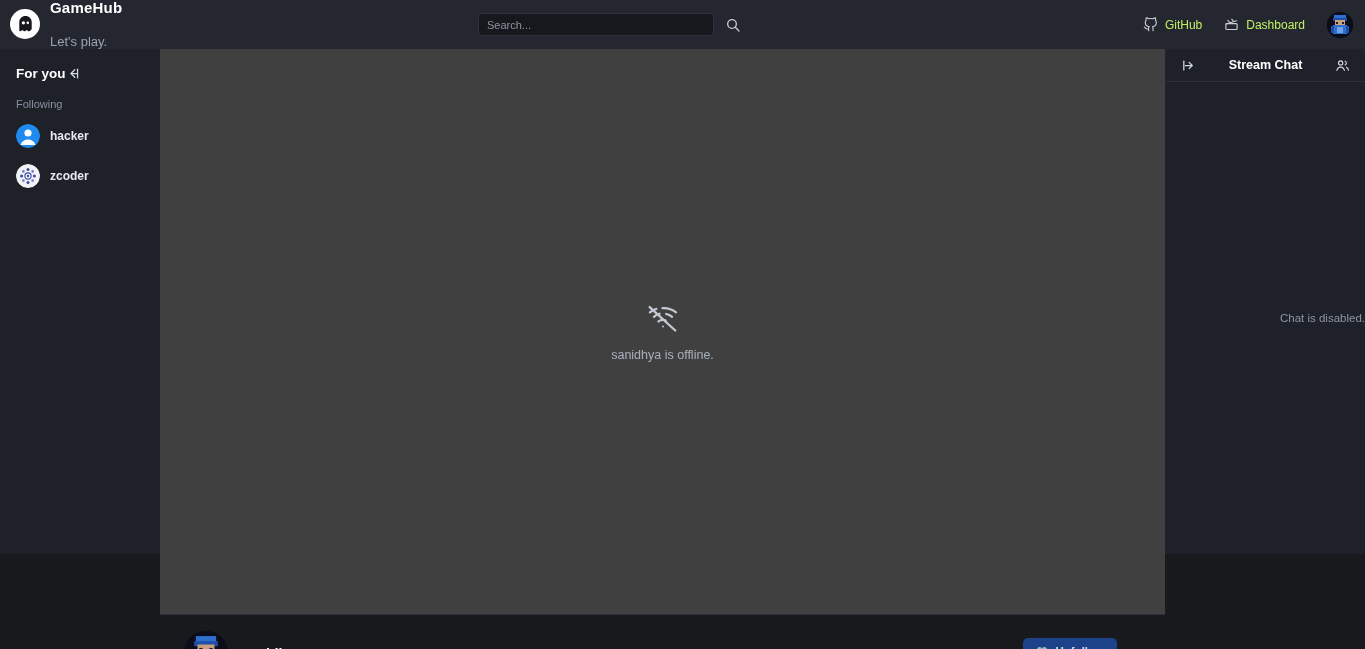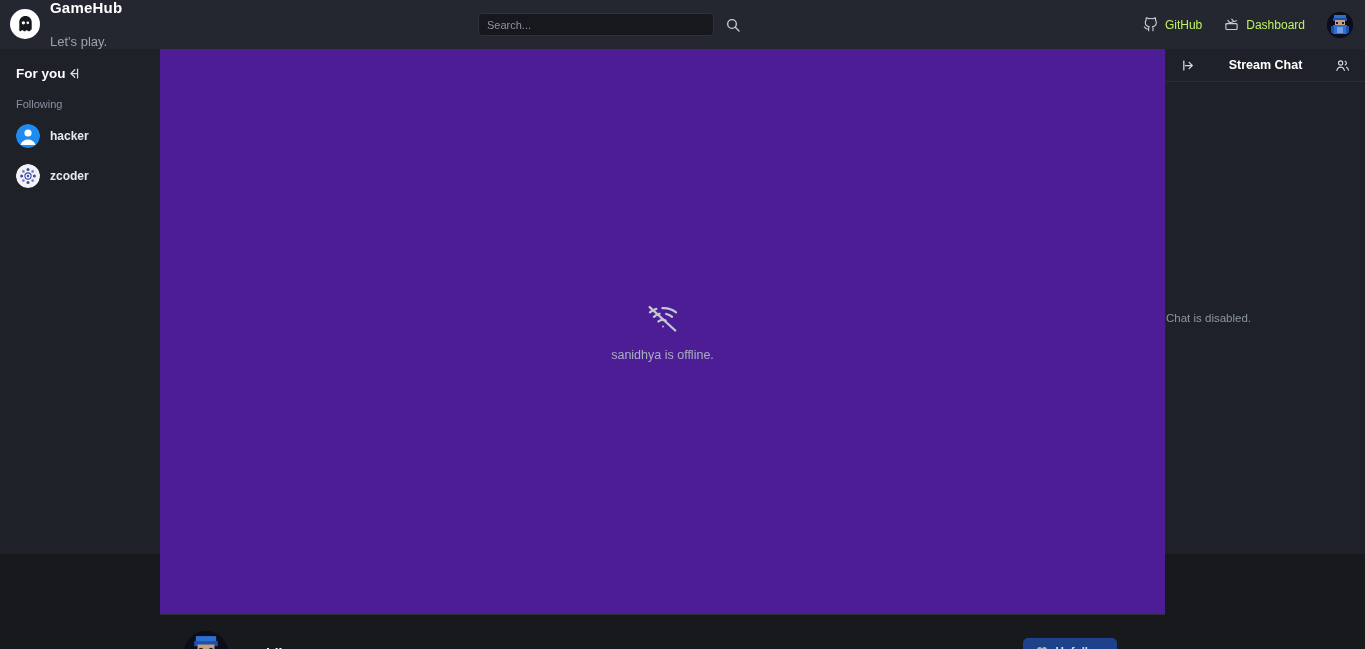--- a/index.html
+++ b/index.html
@@ -97,21 +97,21 @@
     padding: 8px 16px; cursor: pointer;
   }
   .follow-av { width: 24px; height: 24px; border-radius: 50%; overflow: hidden; flex: 0 0 auto; }
   .follow-name { font-size: 12px; font-weight: bold; color: #e6e9ee; }
 
   
   .center { flex: 1 1 auto; display: flex; flex-direction: column; min-width: 0; background: #18191c; }
   .player {
     position: relative;
     height: 565px; min-height: 565px;
-    background: #4c1d95;
+    background: #404040;
     display: flex; align-items: center; justify-content: center;
   }
   .offline-box { display: flex; flex-direction: column; align-items: center; gap: 14px; }
   .offline-icon { color: #c3c9d2; display: flex; }
   .offline-text { font-size: 12.5px; color: #a7b0bd; }
 
   .channel-bar {
     flex: 1 1 auto;
     background: #18191c;
     border-top: 1px solid #2b2f38;
@@ -152,21 +152,21 @@
     padding: 0 14px;
     border-bottom: 1px solid #2b2f38;
     background: #1e2129;
   }
   .chat-title { font-size: 12.5px; font-weight: bold; color: #ffffff; }
   .chat-icon-btn {
     background: none; border: none; cursor: pointer; color: #d4d9e1;
     display: flex; align-items: center; justify-content: center; padding: 0;
     width: 16px; height: 16px;
   }
-  .chat-body { flex: 1 1 auto; display: flex; align-items: center; justify-content: flex-start; }
+  .chat-body { flex: 1 1 auto; display: flex; align-items: center; justify-content: flex-end; }
   .chat-disabled { font-size: 11.5px; color: #8d95a3; }
 </style>
 </head>
 <body>
 
 <div id="app">
 
   <div class="topnav">
 
     <div class="brand">

